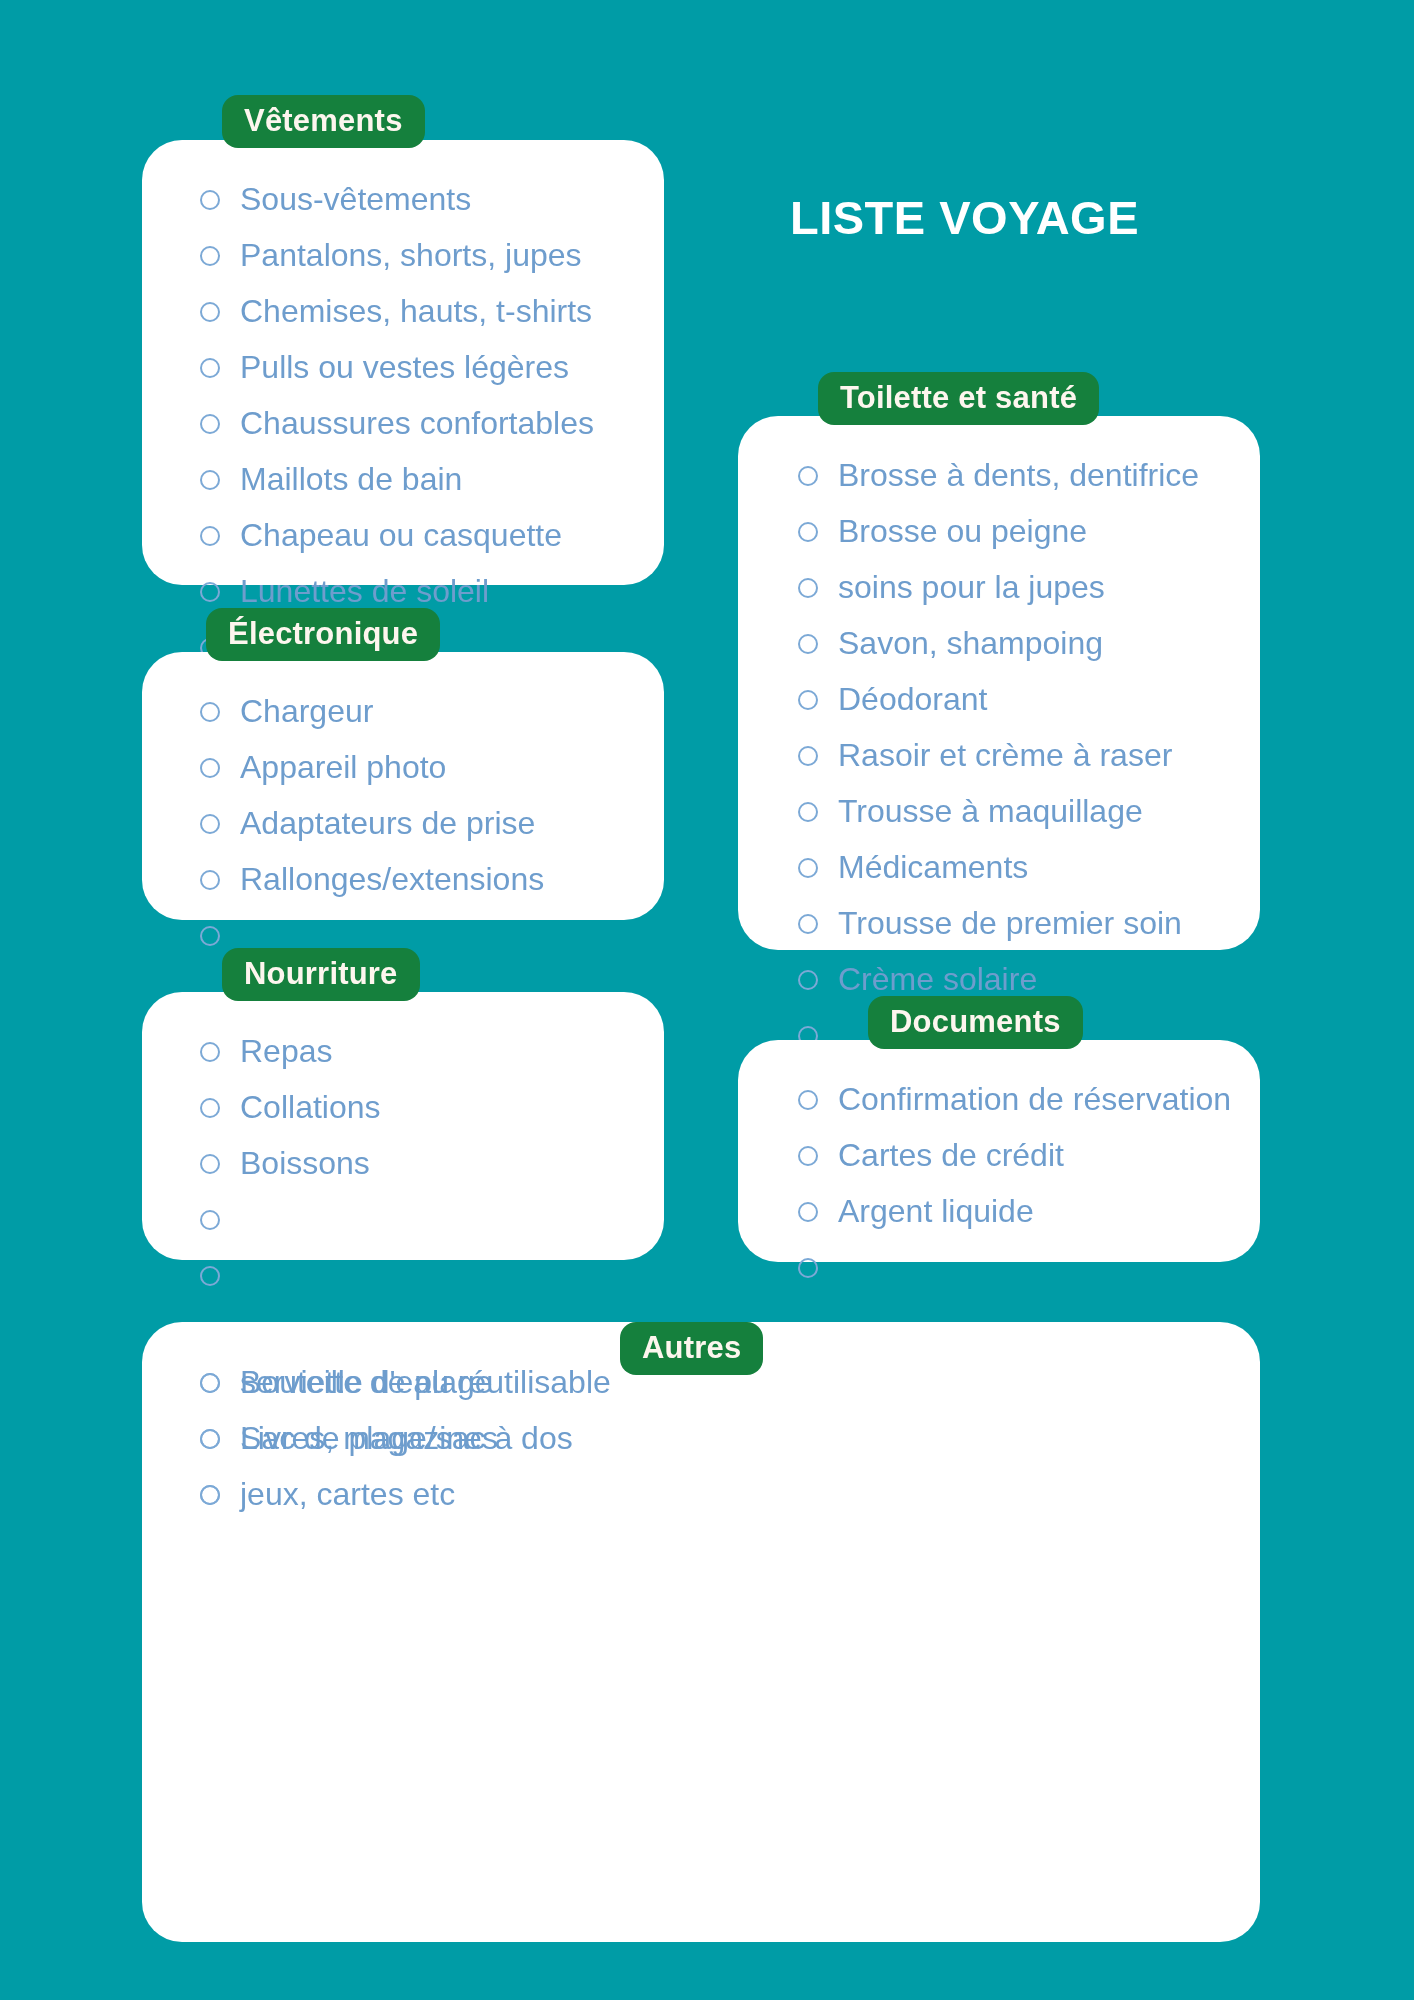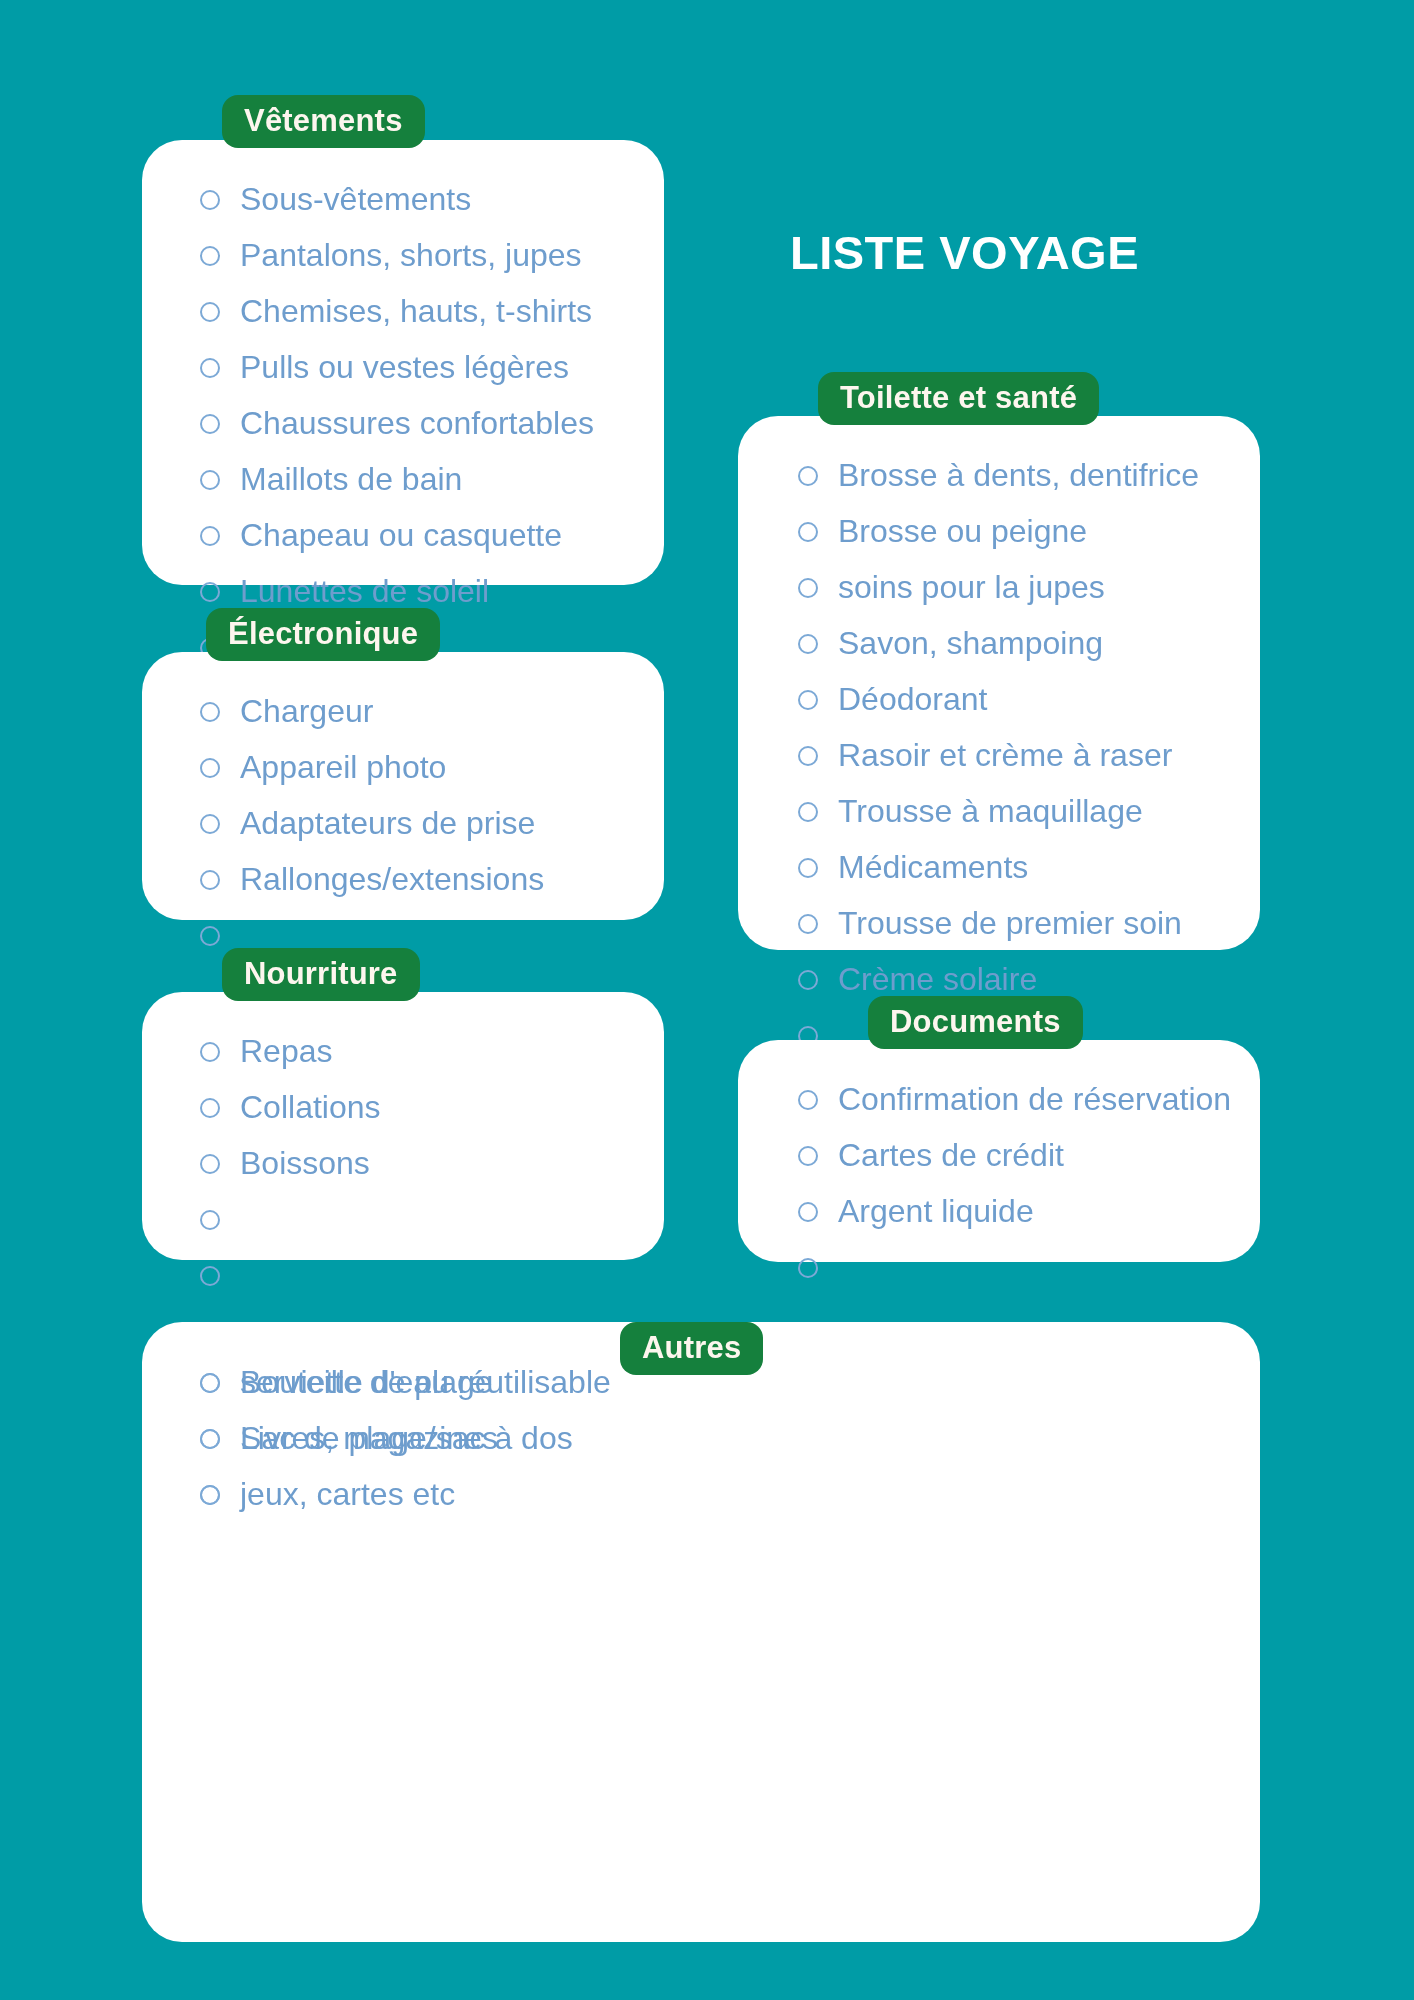--- a/index.html
+++ b/index.html
@@ -95,21 +95,21 @@
     display:flex;
   }
   #autres-cols .col { width:590px; }
   #autres-cols .col:last-child { width:410px; }
 </style>
 </head>
 <body>
 
 <div class="page">
 
-  <div class="title" id="poster-title" style="left: 790px; top: 190px; margin-top: 35px;">LISTE VOYAGE</div>
+  <div class="title" id="poster-title" style="left: 790px; top: 190px;">LISTE VOYAGE</div>
 
   <div class="card" id="card-vetements"></div>
   <div class="badge" id="badge-vetements">Vêtements</div>
   <div class="items" id="list-vetements">
       <div class="item">
         <span class="cb"></span>
         <span class="lbl">Sous-vêtements</span>
       </div>
       <div class="item">
         <span class="cb"></span>

